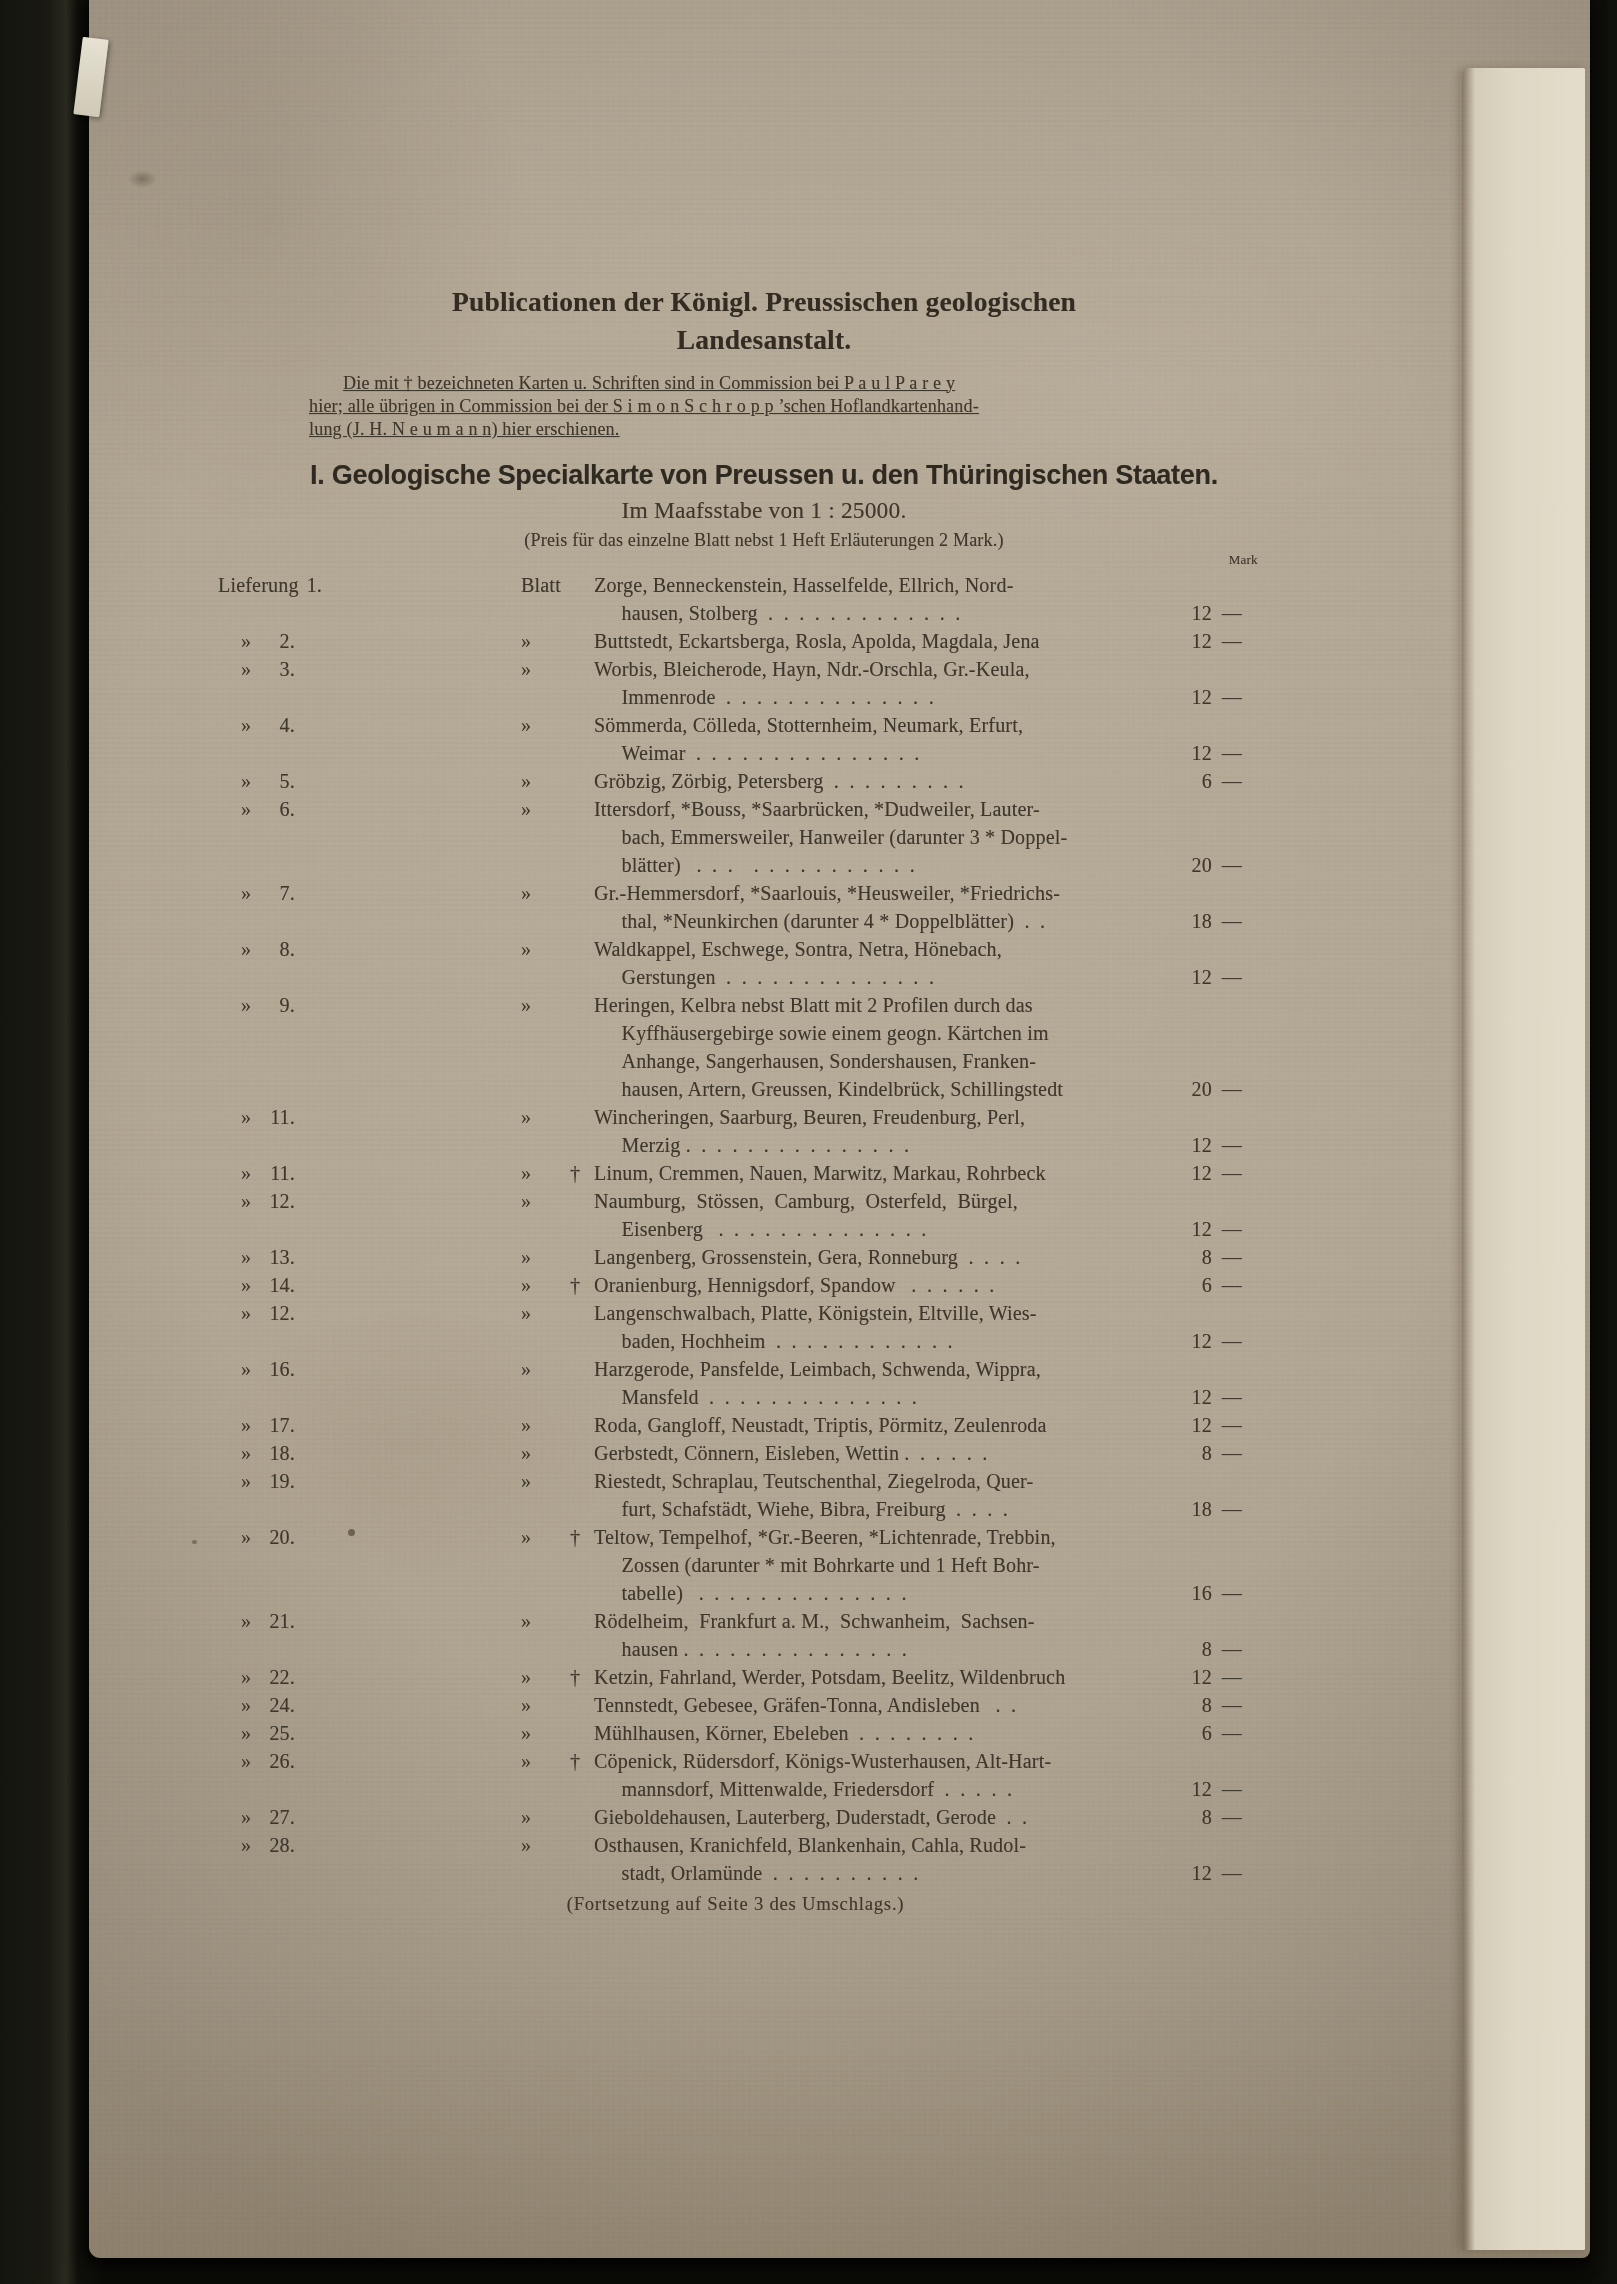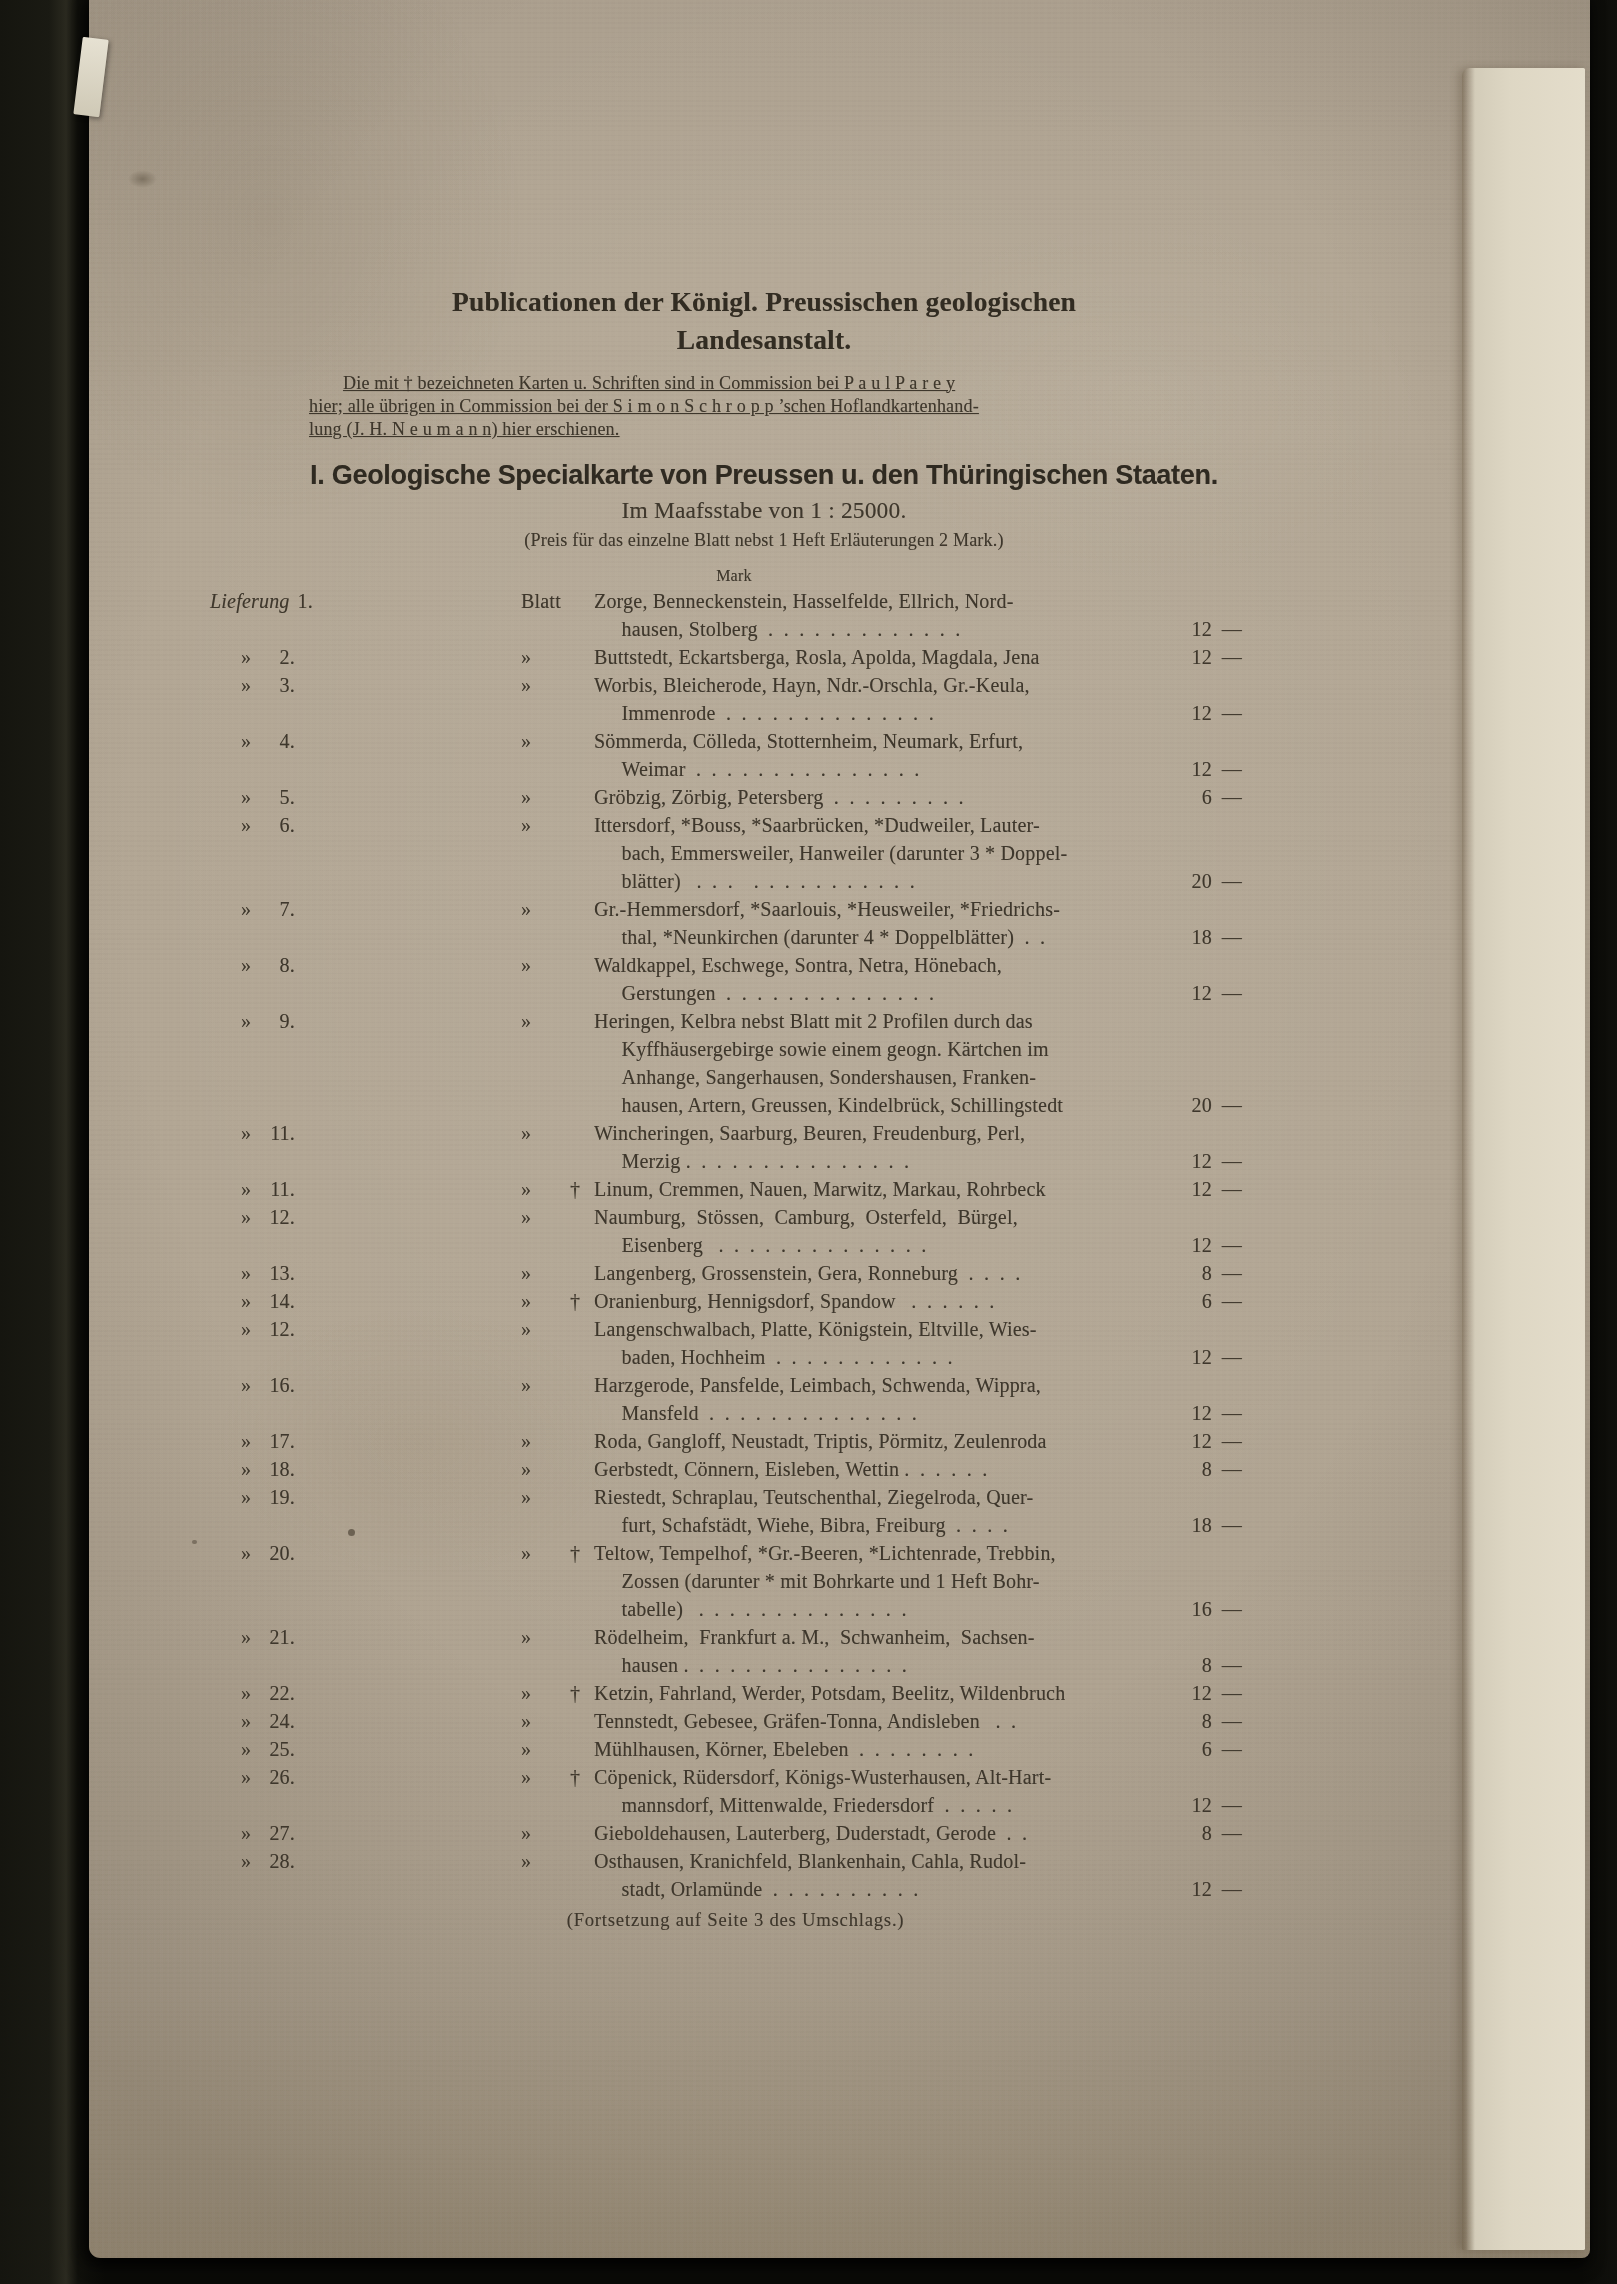--- a/index.html
+++ b/index.html
@@ -136,46 +136,46 @@
     line-height: 27px;
     text-align: center;
   }
   .price-note {
     margin: 4.9px 0 0 57px;
     font-size: 18px;
     line-height: 22.6px;
     text-align: center;
   }
   .mark-label {
-    font-size: 16px;
+    font-size: 13px;
     line-height: 18px;
-    text-align: center;
+    text-align: right;
     padding-right: 3.2px;
-    margin-top: 16px;
+    margin-top: 0;
   }
   
   .pub-list {
     margin-top: 1.6px;
     font-size: 20px;
     line-height: 28px;
   }
   .row {
     position: relative;
     display: flex;
     align-items: flex-start;
     padding-right: 89px;
   }
   .col-a {
     flex: none;
     width: 85px;
     display: flex;
     white-space: nowrap;
   }
   .col-a .lief { margin-left: 31px; }
-  .col-a.first .lief { margin-left: 0; font-style: italic; }
+  .col-a.first .lief { margin-left: 8px; }
   .col-a .num { margin-left: auto; padding-left: 8px; }
   .col-blatt {
     flex: none;
     width: 49px;
     margin-left: 226px;
     text-align: left;
   }
   .col-dagger {
     flex: none;
     width: 24px;

